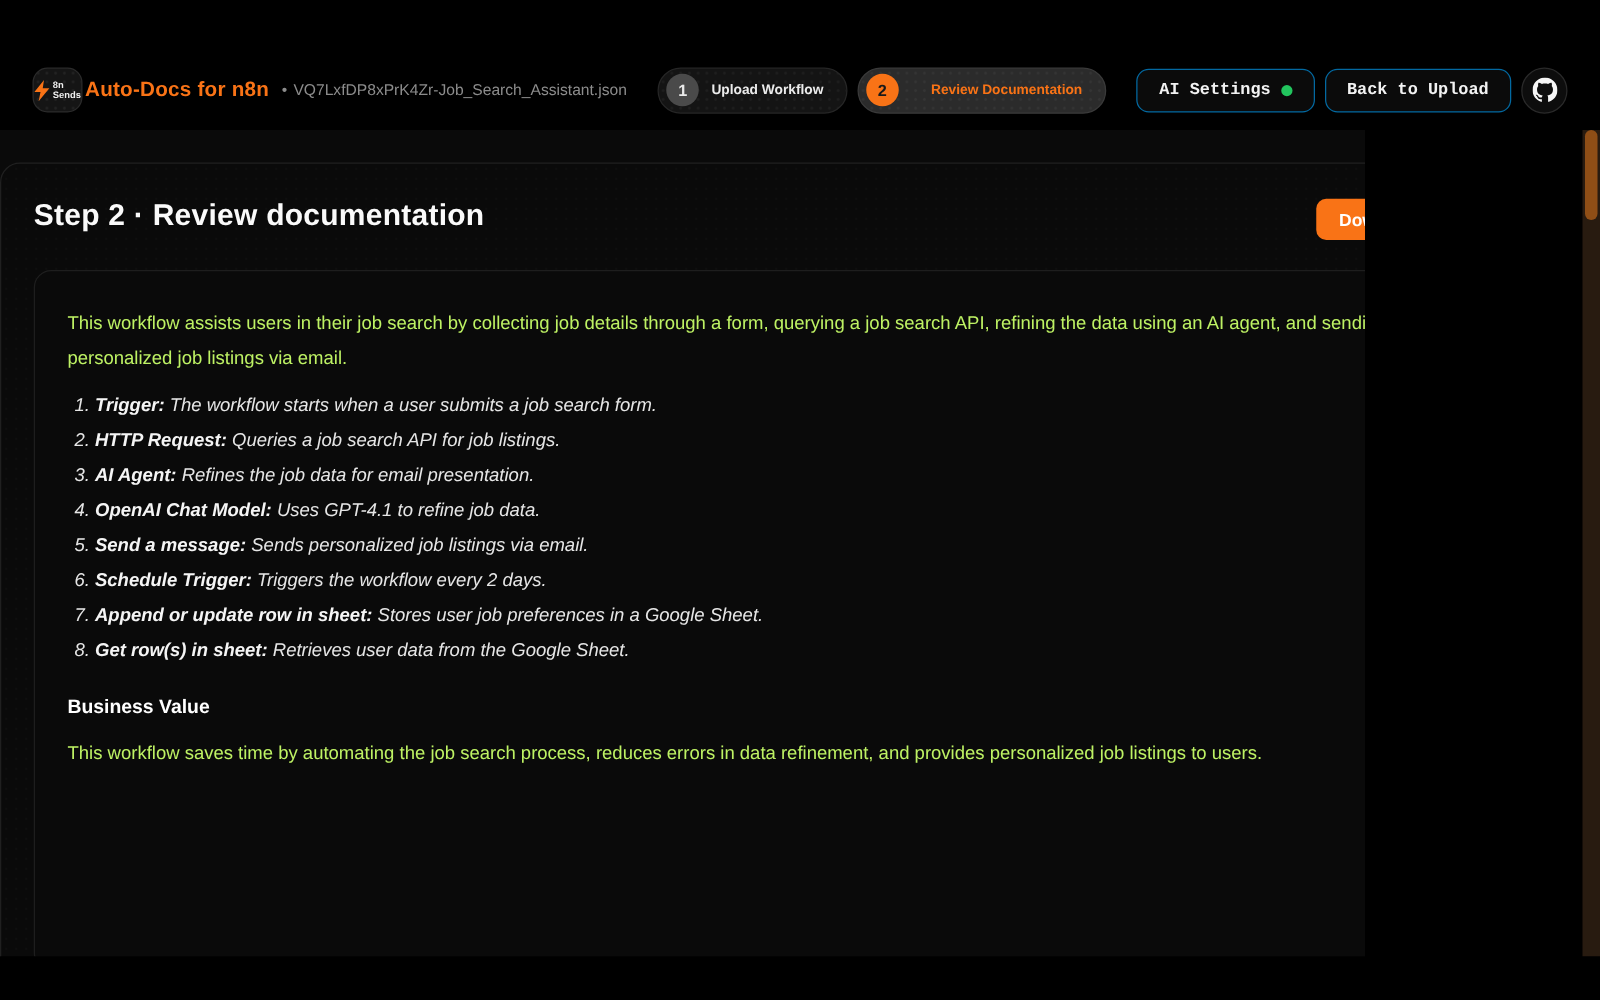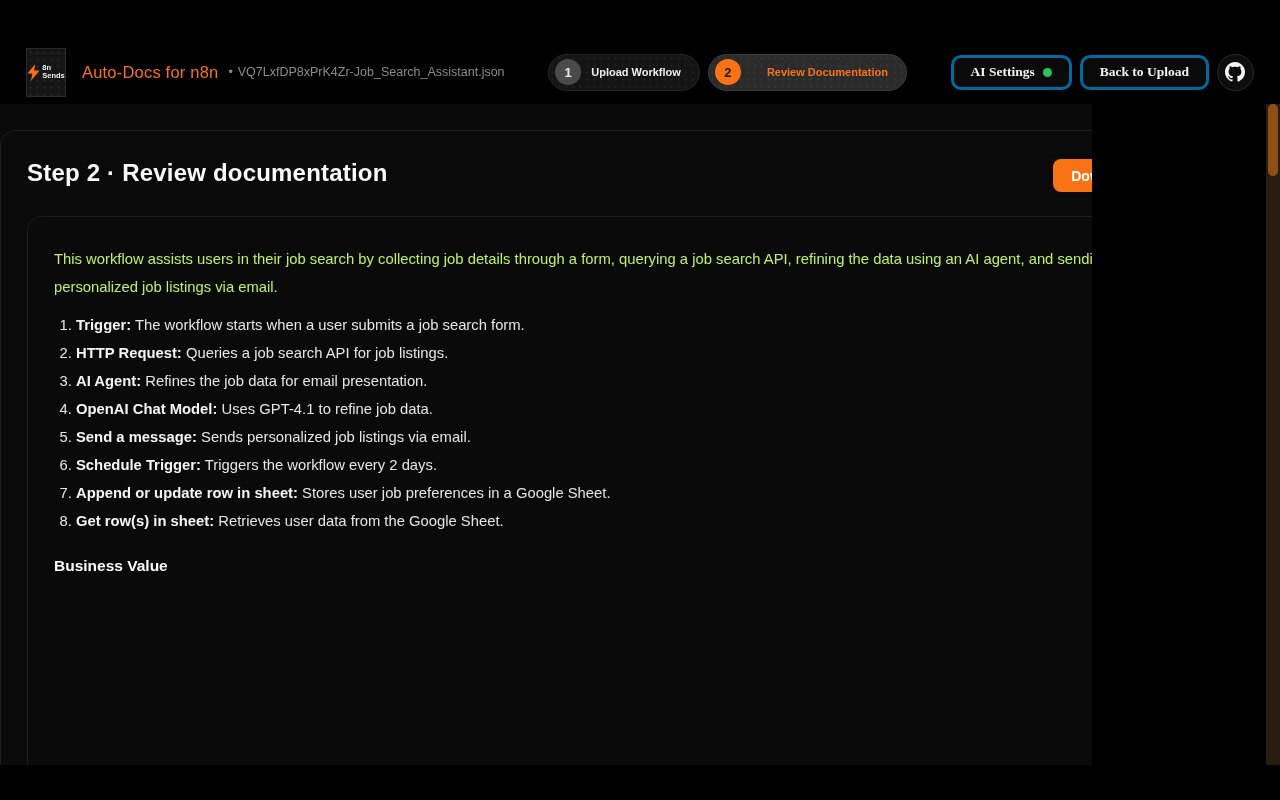--- a/index.html
+++ b/index.html
@@ -17,31 +17,31 @@
     top: 40px; left: 0; right: 0;
     height: 64px;
     display: flex;
     align-items: center;
     justify-content: space-between;
     padding: 0 26px;
     background: #000000;
   }
   .brand { display: flex; align-items: center; }
   .logo-tile {
-    width: 40px; height: 49px;
+    width: 40px; height: 36px;
     background: #151515;
     border: 1px solid #2b2b2b;
-    border-radius: 0;
+    border-radius: 12px;
     display: flex; align-items: center; justify-content: center;
     gap: 2px;
     background-image: radial-gradient(rgba(255,255,255,0.06) 1px, transparent 1.2px);
     background-size: 7px 7px;
   }
   .logo-text { font-size: 7.5px; font-weight: 700; color: #f0f0f0; line-height: 8px; }
-  .brand-title { margin-left: 16px; font-size: 16.5px; font-weight: 400; color: #f97316; letter-spacing: .2px; }
+  .brand-title { margin-left: 2px; font-size: 16.5px; font-weight: 700; color: #f97316; letter-spacing: .2px; }
   .brand-file { margin-left: 10px; font-size: 12.5px; color: #8c8c8c; }
   .brand-file .sep { margin-right: 5px; color: #8c8c8c; }
 
   .steps { display: flex; align-items: center; gap: 8px; }
   .pill {
     display: flex; align-items: center; gap: 10px;
     height: 37px;
     padding: 0 18px 0 6px;
     border-radius: 999px;
     background: #141414;
@@ -59,24 +59,24 @@
   .pill .lbl { font-size: 11px; font-weight: 700; color: #ececec; }
   .pill.active { background-color: #2b2b2b; border-color: #3a3a3a; }
   .pill.active .num { background: #f97316; color: #1a1a1a; }
   .pill.active .lbl { color: #f97316; margin-left: 16px; }
 
   .actions { display: flex; align-items: center; gap: 8px; }
   .btn-ghost {
     display: flex; align-items: center; gap: 8px;
     height: 35px; padding: 0 17px;
     background: #0b0b0b;
-    border: 3px solid #0369a1;
+    border: 1px solid #0369a1;
     border-radius: 10px;
     color: #f2f2f2; font-size: 13.5px; font-weight: 700;
-    cursor: pointer; font-family: Liberation Serif, serif;
+    cursor: pointer; font-family: Liberation Mono, monospace;
   }
   .green-dot { width: 9px; height: 9px; border-radius: 50%; background: #22c55e; }
   .gh-btn {
     width: 37px; height: 37px; border-radius: 50%;
     background: #0d0d0d; border: 1px solid #2a2a2a;
     display: flex; align-items: center; justify-content: center;
     cursor: pointer;
   }
 
   
@@ -112,21 +112,21 @@
     margin-top: 24px;
     border: 1px solid #1e1e1e;
     border-radius: 14px;
     padding: 28px 26px 40px;
     min-height: 560px;
     background: #0a0a0a;
   }
   .doc-card h3 { font-size: 15.5px; font-weight: 700; color: #ffffff; margin: 26px 0 14px; }
   .doc-card h3:first-child { margin-top: 12px; }
   .doc-card p { font-size: 14.8px; line-height: 28px; color: #bef264; max-width: 1120px; }
-  .doc-card ol { padding-left: 22px; margin: 14px 0 6px; }
+  .doc-card ol { padding-left: 22px; margin: 14px 0 6px; font-style: italic; }
   .doc-card li { font-size: 14.8px; line-height: 20px; margin-bottom: 8px; color: #e6e6e6; }
   .doc-card li b { font-weight: 700; color: #f5f5f5; }
 
   
   .scrollbar-track {
     position: absolute;
     top: 104px; right: 0;
     width: 14px; height: 661px;
     background: #281b10;
   }
@@ -203,20 +203,21 @@
         <li><b>HTTP Request:</b><span> Queries a job search API for job listings.</span></li>
         <li><b>AI Agent:</b><span> Refines the job data for email presentation.</span></li>
         <li><b>OpenAI Chat Model:</b><span> Uses GPT-4.1 to refine job data.</span></li>
         <li><b>Send a message:</b><span> Sends personalized job listings via email.</span></li>
         <li><b>Schedule Trigger:</b><span> Triggers the workflow every 2 days.</span></li>
         <li><b>Append or update row in sheet:</b><span> Stores user job preferences in a Google Sheet.</span></li>
         <li><b>Get row(s) in sheet:</b><span> Retrieves user data from the Google Sheet.</span></li>
       </ol>
 
       <h3>Business Value</h3>
+      <p>This workflow saves time by automating the job search process, reduces errors in data refinement, and provides personalized job listings to users.</p>
 
     </article>
   </section>
 </div>
 
 <div class="scrollbar-track">
   <div class="scrollbar-thumb"></div>
 </div>
 
 </body></html>

